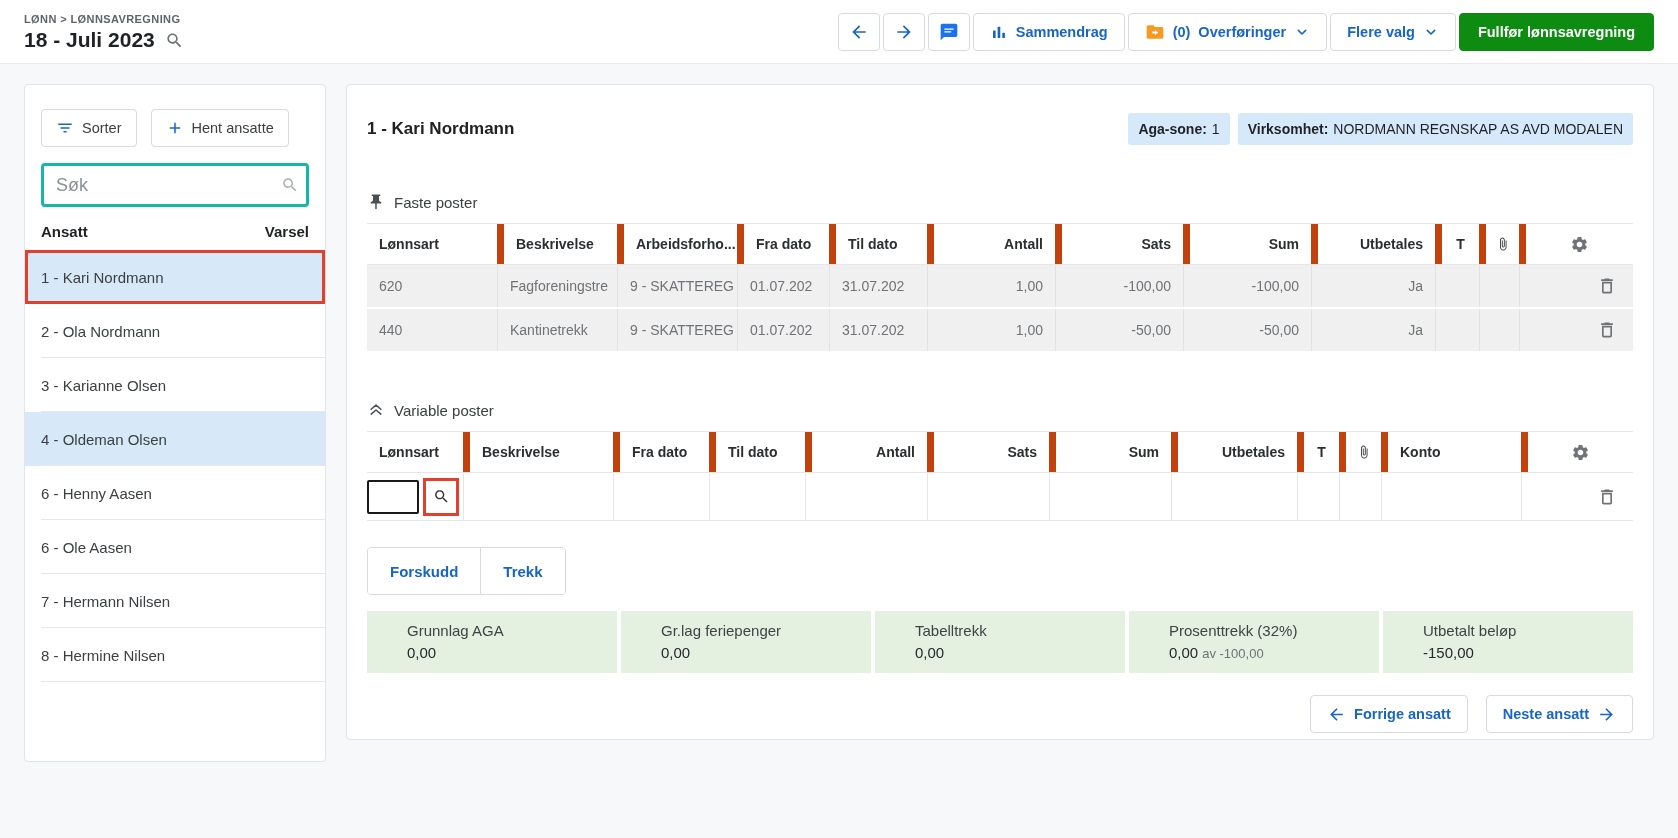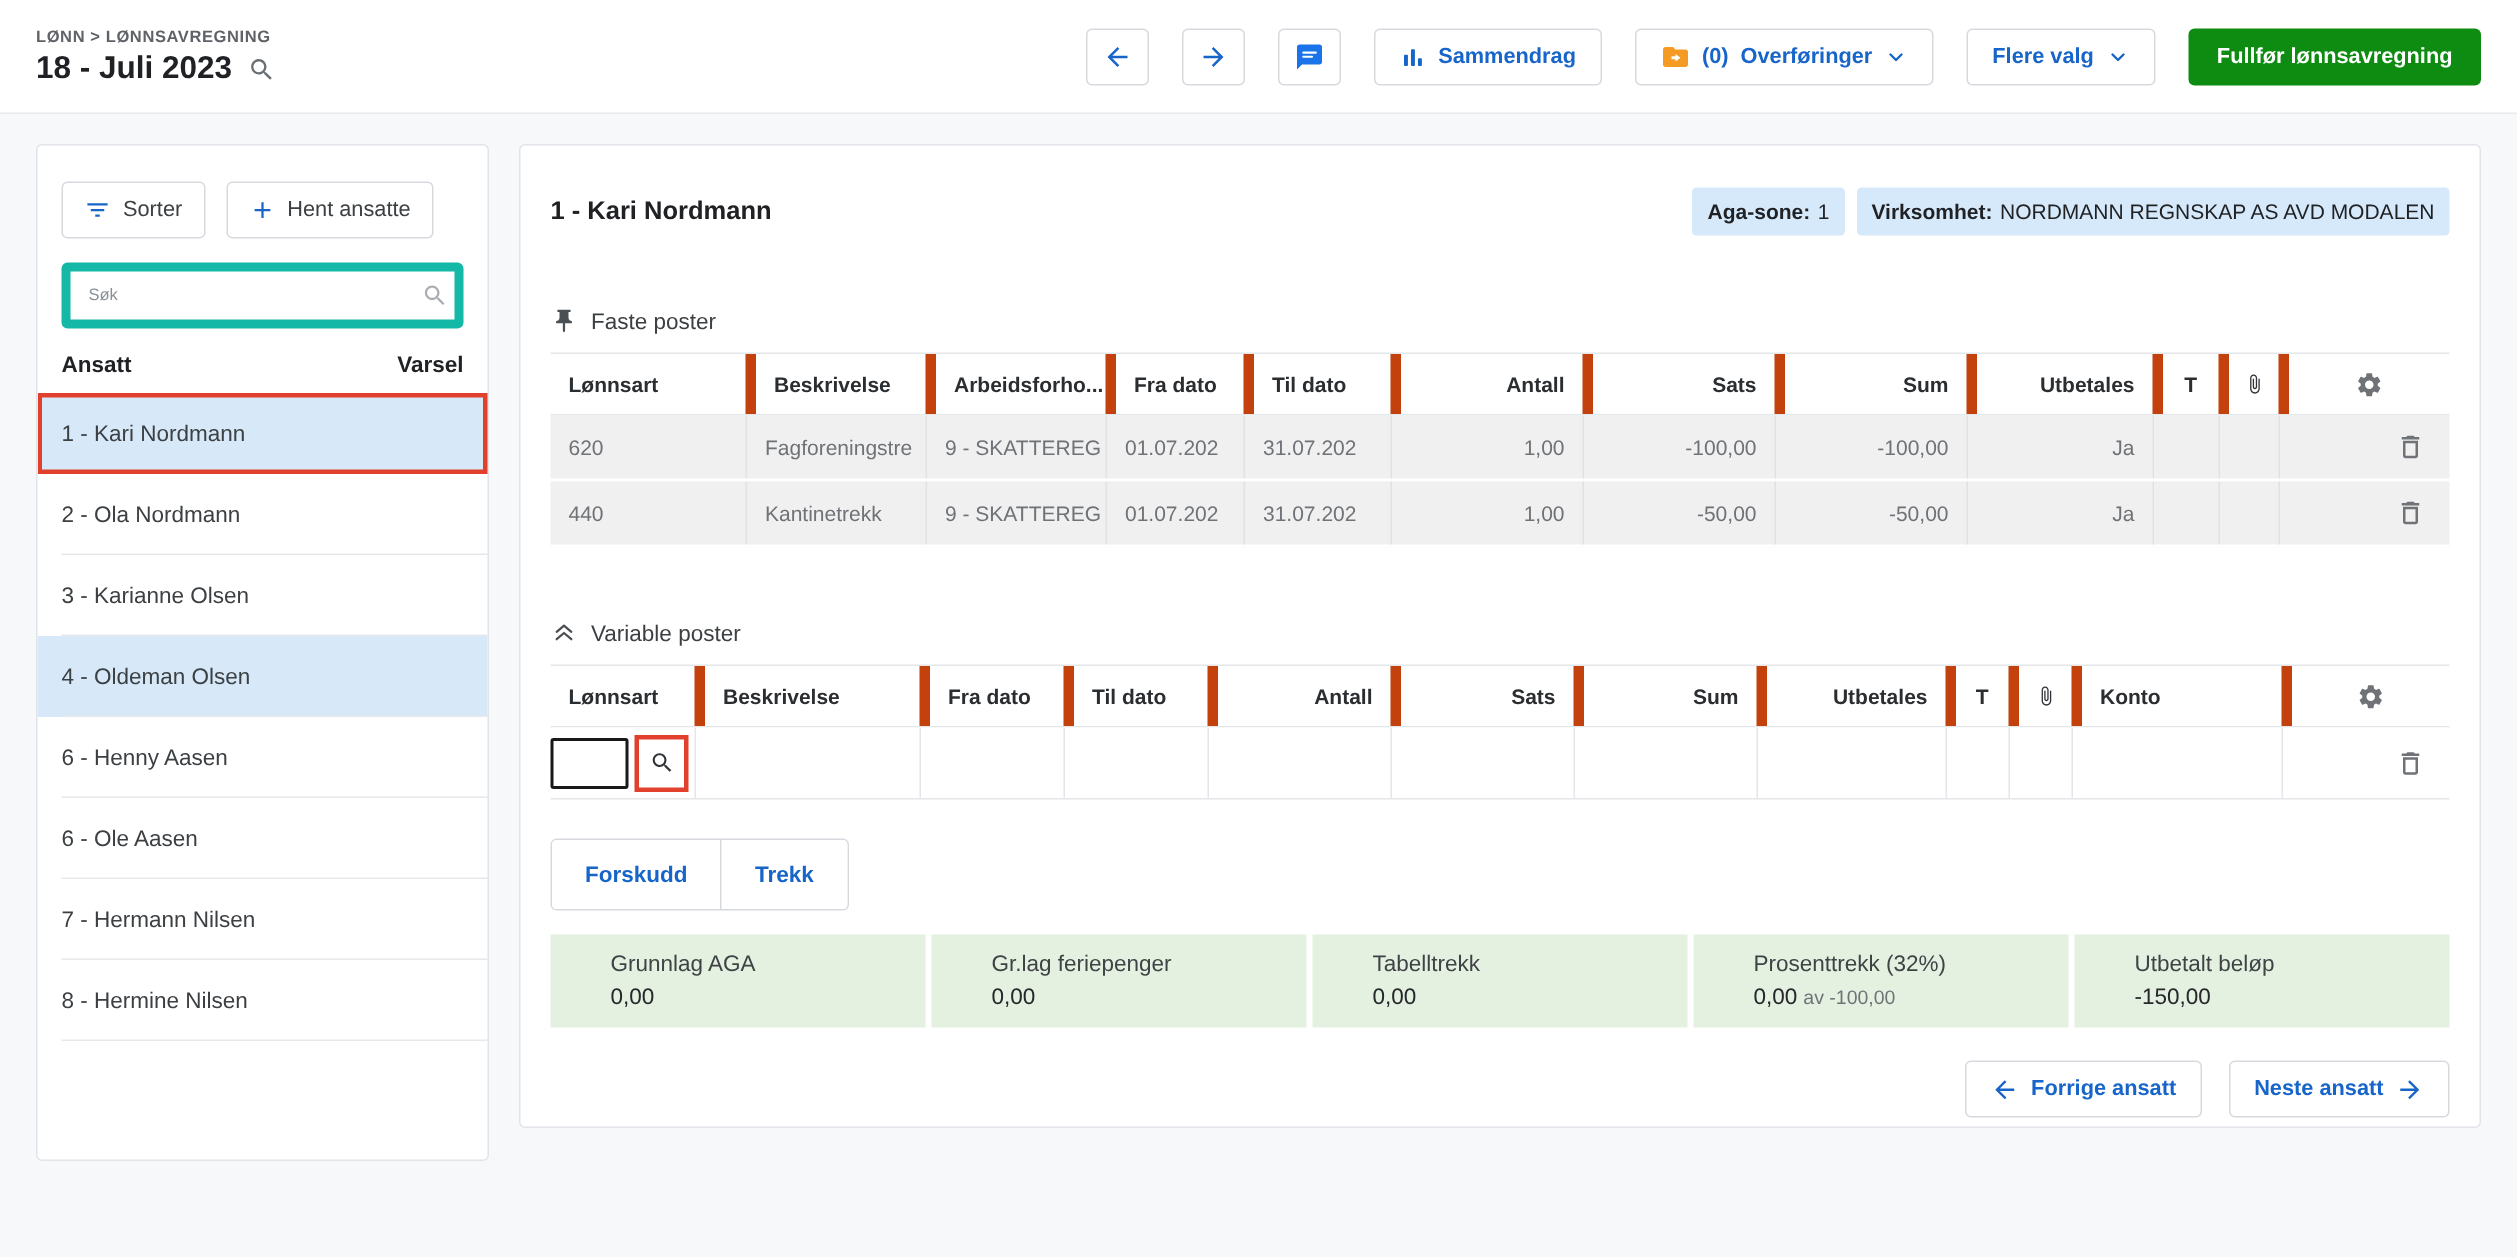--- a/index.html
+++ b/index.html
@@ -1,45 +1,45 @@
 <!DOCTYPE html>
 <html><head>
 <meta charset="utf-8">
 <style>
   * { margin:0; padding:0; box-sizing:border-box; }
   html,body { width:1678px; height:838px; overflow:hidden; background:#f7f8fa;
     font-family:"Liberation Sans", sans-serif; color:#202124; }
 
   
-  .topbar { height:76px; background:#fff; border-bottom:1px solid #e8eaed;
+  .topbar { height:64px; background:#fff; border-bottom:1px solid #e8eaed;
     display:flex; align-items:center; justify-content:space-between; padding:0 24px; }
   .tb-left .breadcrumb { font-size:11px; font-weight:bold; letter-spacing:.4px; color:#5f6368; margin-top:2px; }
   .title-row { display:flex; align-items:center; gap:10px; margin-top:3px; }
   .title-row h1 { font-size:21px; font-weight:bold; color:#1f2124; }
-  .tb-right { display:flex; align-items:center; gap:22px; }
+  .tb-right { display:flex; align-items:center; gap:3px; }
   .btn { height:38px; background:#fff; border:1px solid #d6d9de; border-radius:4px;
     display:inline-flex; align-items:center; justify-content:center; gap:8px;
     color:#1765c8; font-size:14.5px; font-weight:bold; padding:0 16px; cursor:pointer; }
   .btn.icon-only { width:42px; padding:0; }
   .btn.primary { background:#0e8c12; border-color:#0e8c12; color:#fff; padding:0 18px; }
   svg { display:block; }
 
   
   .page { display:flex; gap:20px; padding:20px 24px; align-items:flex-start; }
   .card { background:#fff; border:1px solid #e1e4e8; border-radius:4px; }
 
   
   .sidebar { width:302px; height:678px; padding-top:24px; }
   .side-actions { display:flex; gap:14px; padding:0 16px; }
   .side-btn { height:38px; border:1px solid #d6d9de; border-radius:4px; background:#fff;
     display:inline-flex; align-items:center; gap:8px; padding:0 14px;
     font-size:14.5px; color:#3c4043; cursor:pointer; }
   .searchbox { margin:16px 16px 4px; position:relative; }
-  .searchbox input { width:100%; height:44px; border:6px solid #14b8a6; border-radius:4px;
-    padding:0 38px 0 12px; font-size:11px; color:#202124; font-family:inherit; }
+  .searchbox input { width:100%; height:44px; border:3px solid #14b8a6; border-radius:4px;
+    padding:0 38px 0 12px; font-size:18px; color:#202124; font-family:inherit; }
   .searchbox input::placeholder { color:#8a9097; }
   .searchbox .mag { position:absolute; right:10px; top:13px; }
   .list-head { display:flex; justify-content:space-between; padding:12px 16px 10px;
     font-size:15px; font-weight:bold; color:#1f2124; }
   .emp-list { list-style:none; }
   .emp-list li { height:54px; display:flex; align-items:center; padding:0 16px;
     font-size:15px; color:#3c4043; position:relative; cursor:pointer; }
   .emp-list li::after { content:""; position:absolute; left:16px; right:0; bottom:0;
     height:1px; background:#e6e8ec; }
   .emp-list li.hl { background:#d7e9f9; }

